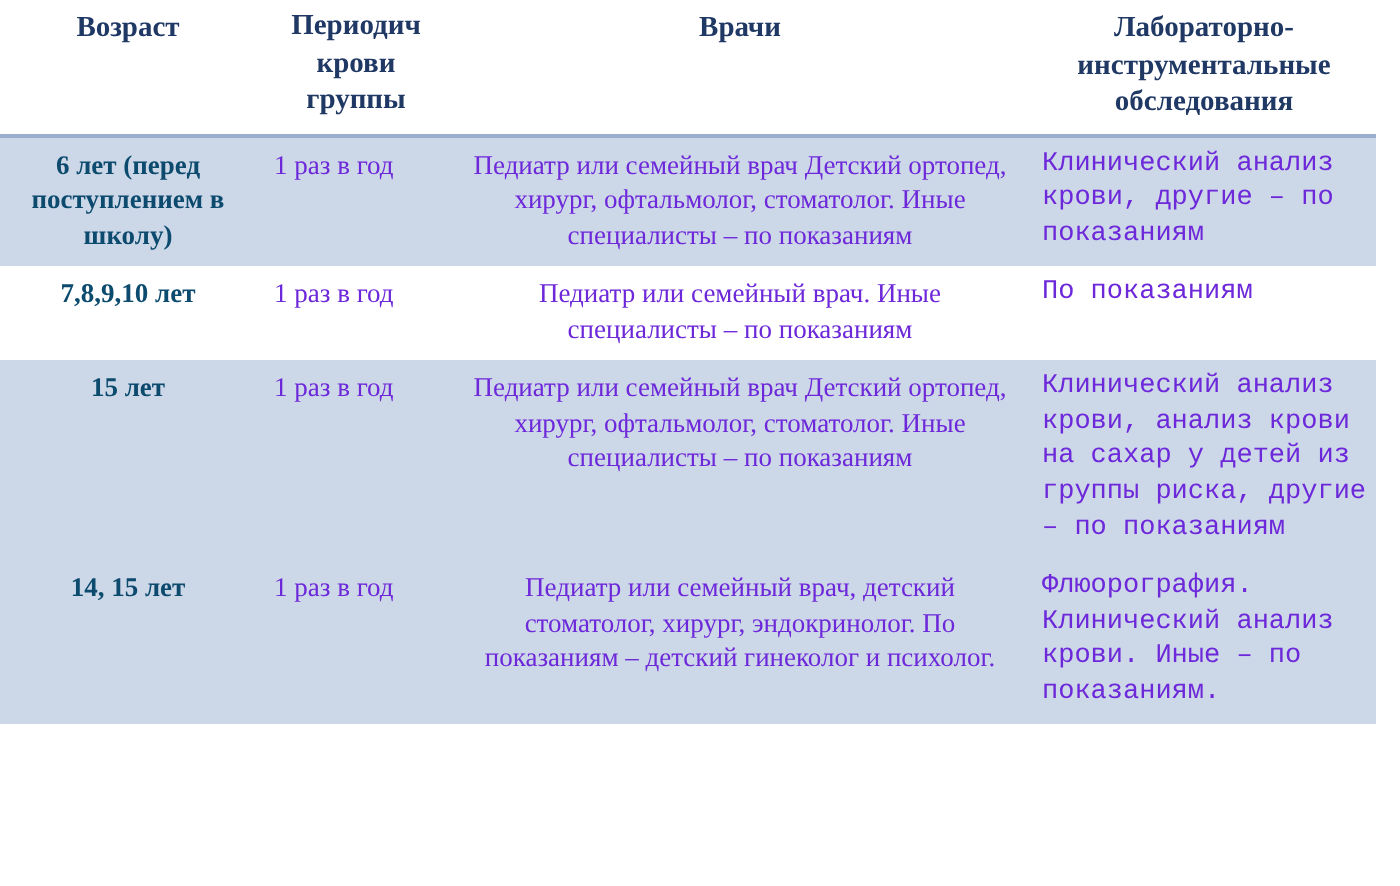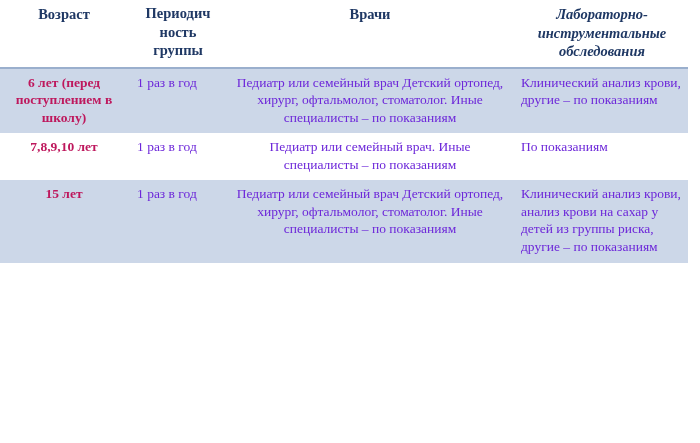--- a/index.html
+++ b/index.html
@@ -45,51 +45,52 @@
     vertical-align: top;
     padding: 4px 6px 6px 6px;
     border: none;
   }
   thead tr.header-row {
     border-bottom: 2px solid #9aafcd;
   }
   thead th.th-age   { padding-top: 5px; }
   thead th.th-freq  { padding-left: 10px; padding-right: 10px; }
   thead th.th-doc   { padding-top: 5px; }
-  thead th.th-lab   { padding-top: 5px; padding-left: 8px; padding-right: 4px; font-style: italic; }
+  thead th.th-lab   { padding-top: 5px; padding-left: 8px; padding-right: 4px; }
 
   
   tbody td {
     font-size: 13.5px;
     line-height: 1.30;
     color: #6d28d9;
     vertical-align: top;
     padding: 5px 6px 7px 6px;
     border: none;
   }
   tbody td.cell-age {
     font-weight: bold;
     text-align: center;
-    color: #be185d;
+    color: #0c4a6e;
     padding-left: 4px;
     padding-right: 4px;
   }
   tbody td.cell-freq {
     text-align: left;
     padding-left: 9px;
   }
   tbody td.cell-doc {
     text-align: center;
     padding-left: 6px;
     padding-right: 6px;
   }
   tbody td.cell-lab {
     text-align: left;
     padding-left: 9px;
     padding-right: 4px;
+    font-family: Liberation Mono, monospace;
   }
 
   tbody tr.row-shaded td { background: #ccd7e8; }
   tbody tr.row-plain  td { background: #ffffff; }
 </style>
 </head>
 <body>
 
 <div id="table-wrap">
 
@@ -99,21 +100,21 @@
       <col class="c-freq">
       <col class="c-doc">
       <col class="c-lab">
     </colgroup>
 
     <thead>
       <tr class="header-row">
         <th class="th-age">Возраст</th>
         <th class="th-freq">
           <span>Периодич</span><br>
-          <span>ность</span><br>
+          <span>крови</span><br>
           <span>группы</span>
         </th>
         <th class="th-doc">Врачи</th>
         <th class="th-lab">
           <span>Лабораторно-</span><br>
           <span>инструментальные</span><br>
           <span>обследования</span>
         </th>
       </tr>
     </thead>
@@ -130,16 +131,22 @@
           <td class="cell-freq">1 раз в год</td>
           <td class="cell-doc">Педиатр или семейный врач. Иные специалисты – по показаниям</td>
           <td class="cell-lab">По показаниям</td>
         </tr>
         <tr class="row-shaded">
           <td class="cell-age">15 лет</td>
           <td class="cell-freq">1 раз в год</td>
           <td class="cell-doc">Педиатр или семейный врач Детский ортопед, хирург, офтальмолог, стоматолог. Иные специалисты – по показаниям</td>
           <td class="cell-lab">Клинический анализ крови, анализ крови на сахар у детей из группы риска, другие – по показаниям</td>
         </tr>
+        <tr class="row-shaded">
+          <td class="cell-age">14, 15 лет</td>
+          <td class="cell-freq">1 раз в год</td>
+          <td class="cell-doc">Педиатр или семейный врач, детский стоматолог, хирург, эндокринолог. По показаниям – детский гинеколог и психолог.</td>
+          <td class="cell-lab">Флюорография. Клинический анализ крови. Иные – по показаниям.</td>
+        </tr>
       </tbody>
   </table>
 
 </div>
 
 </body></html>

